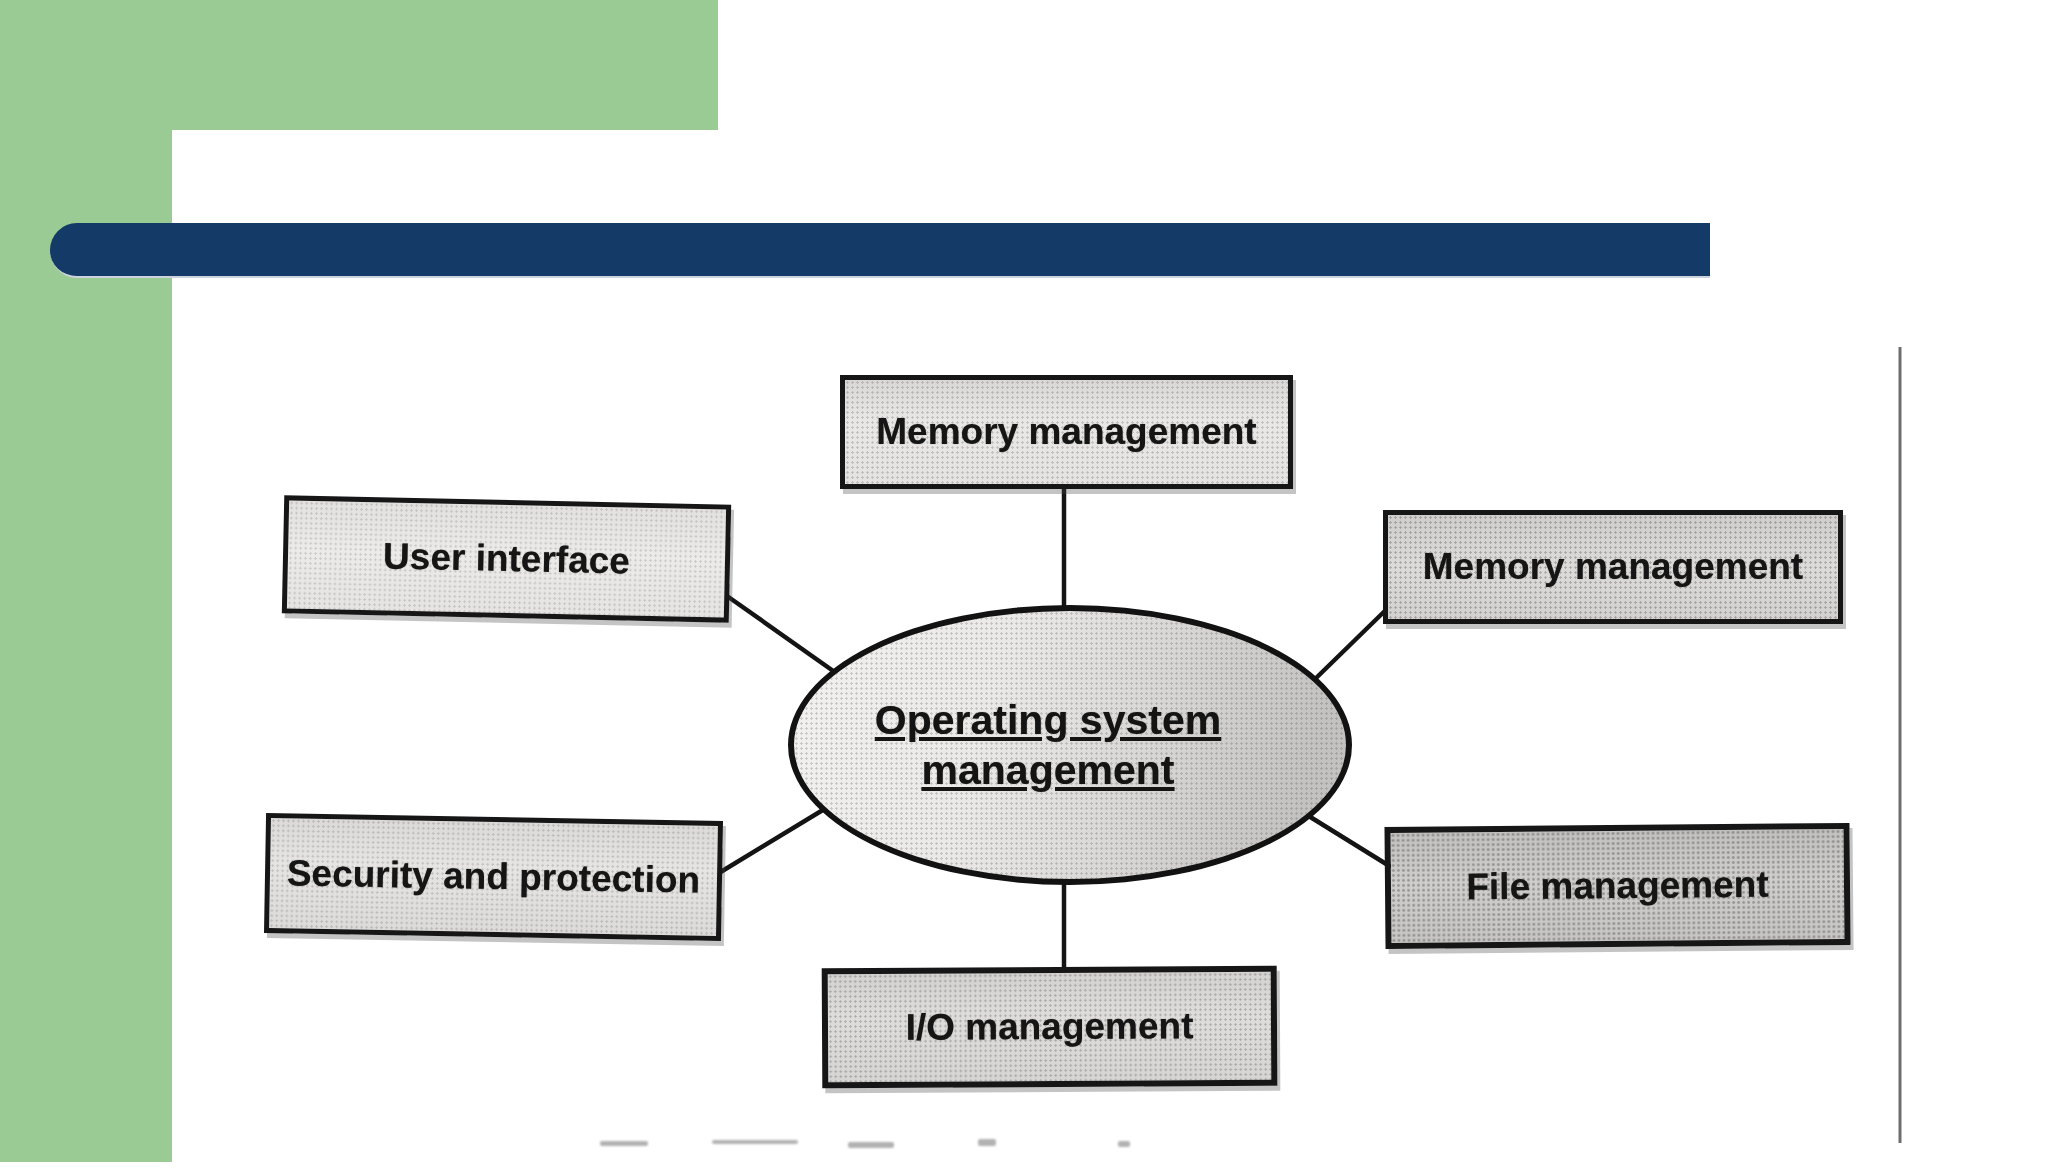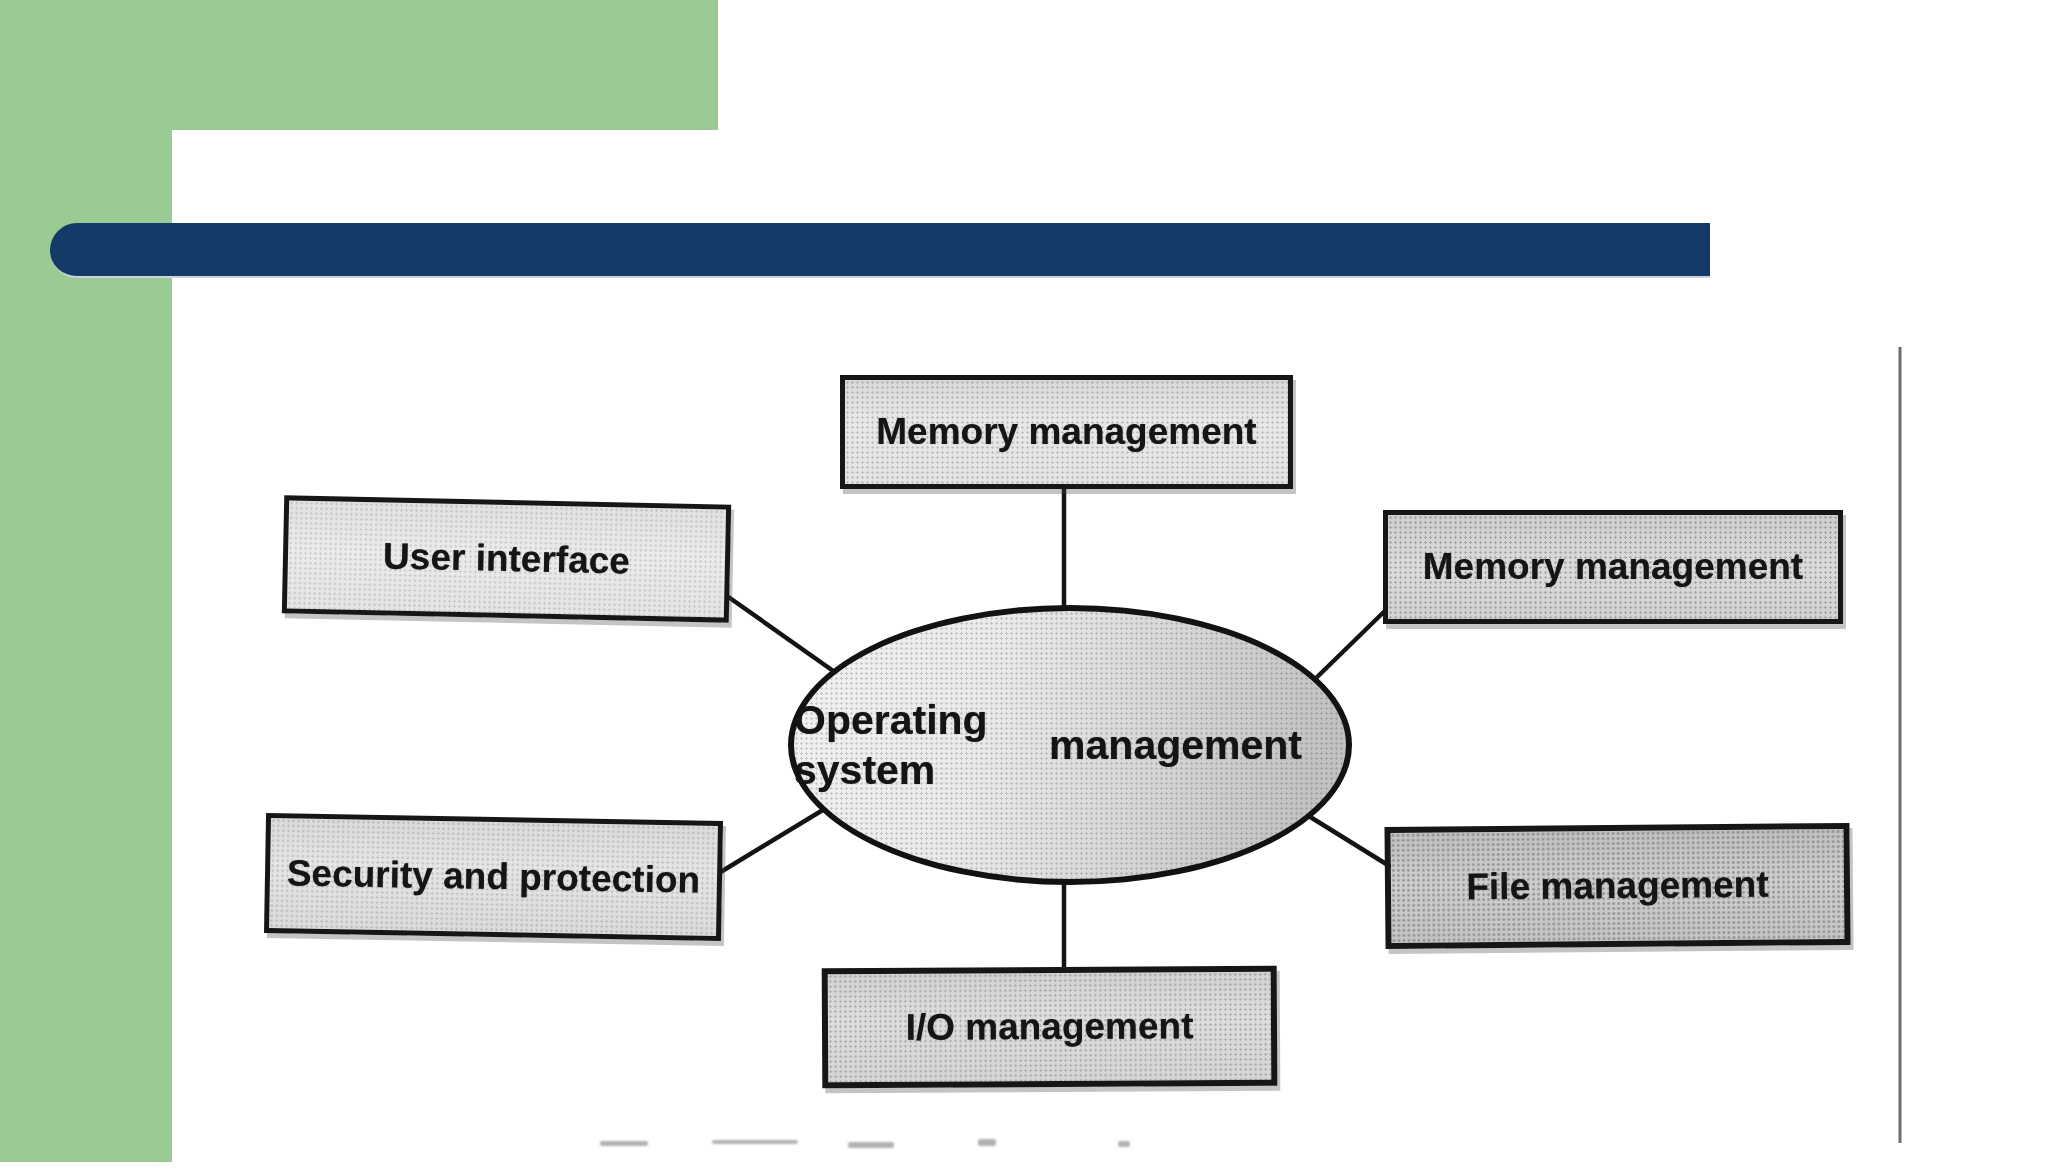--- a/index.html
+++ b/index.html
@@ -67,28 +67,29 @@
       radial-gradient(circle, rgba(35,35,35,0.30) 1.3px, transparent 1.5px),
       linear-gradient(180deg,#c2c1bf 0%,#cfcecc 45%,#c6c5c3 100%);}
   .box-io{left:822px;top:967px;width:455px;height:120px;transform:rotate(-0.3deg);
     border-width:6px;
     background-image:
       radial-gradient(circle, rgba(40,40,40,0.24) 1.2px, transparent 1.4px),
       linear-gradient(180deg,#d3d2d0 0%,#dedddb 40%,#d6d5d3 100%);}
   .ellipse{
     position:absolute;left:788px;top:605px;width:564px;height:280px;
     box-sizing:border-box;border:6px solid #121212;border-radius:50%;
-    display:flex;align-items:center;justify-content:center;
+    display:flex;flex-direction:column;align-items:center;justify-content:center;
     font-weight:bold;font-size:41px;line-height:50px;color:#141414;
     text-shadow:0 0 1px rgba(0,0,0,0.5);
     padding-right:44px;
     background-image:
       radial-gradient(circle, rgba(45,45,45,0.20) 1.1px, transparent 1.3px),
       linear-gradient(105deg,#f2f1ef 0%,#eae9e7 35%,#d6d5d3 65%,#c3c2c0 90%);
     background-size:5px 5px,100% 100%;
+    text-decoration:underline;
   }
   .smudge{
     position:absolute;height:5px;background:rgba(0,0,0,0.30);
     filter:blur(1.2px);border-radius:2px;
   }
 </style>
 </head>
 <body>
 
 <div class="slide">

